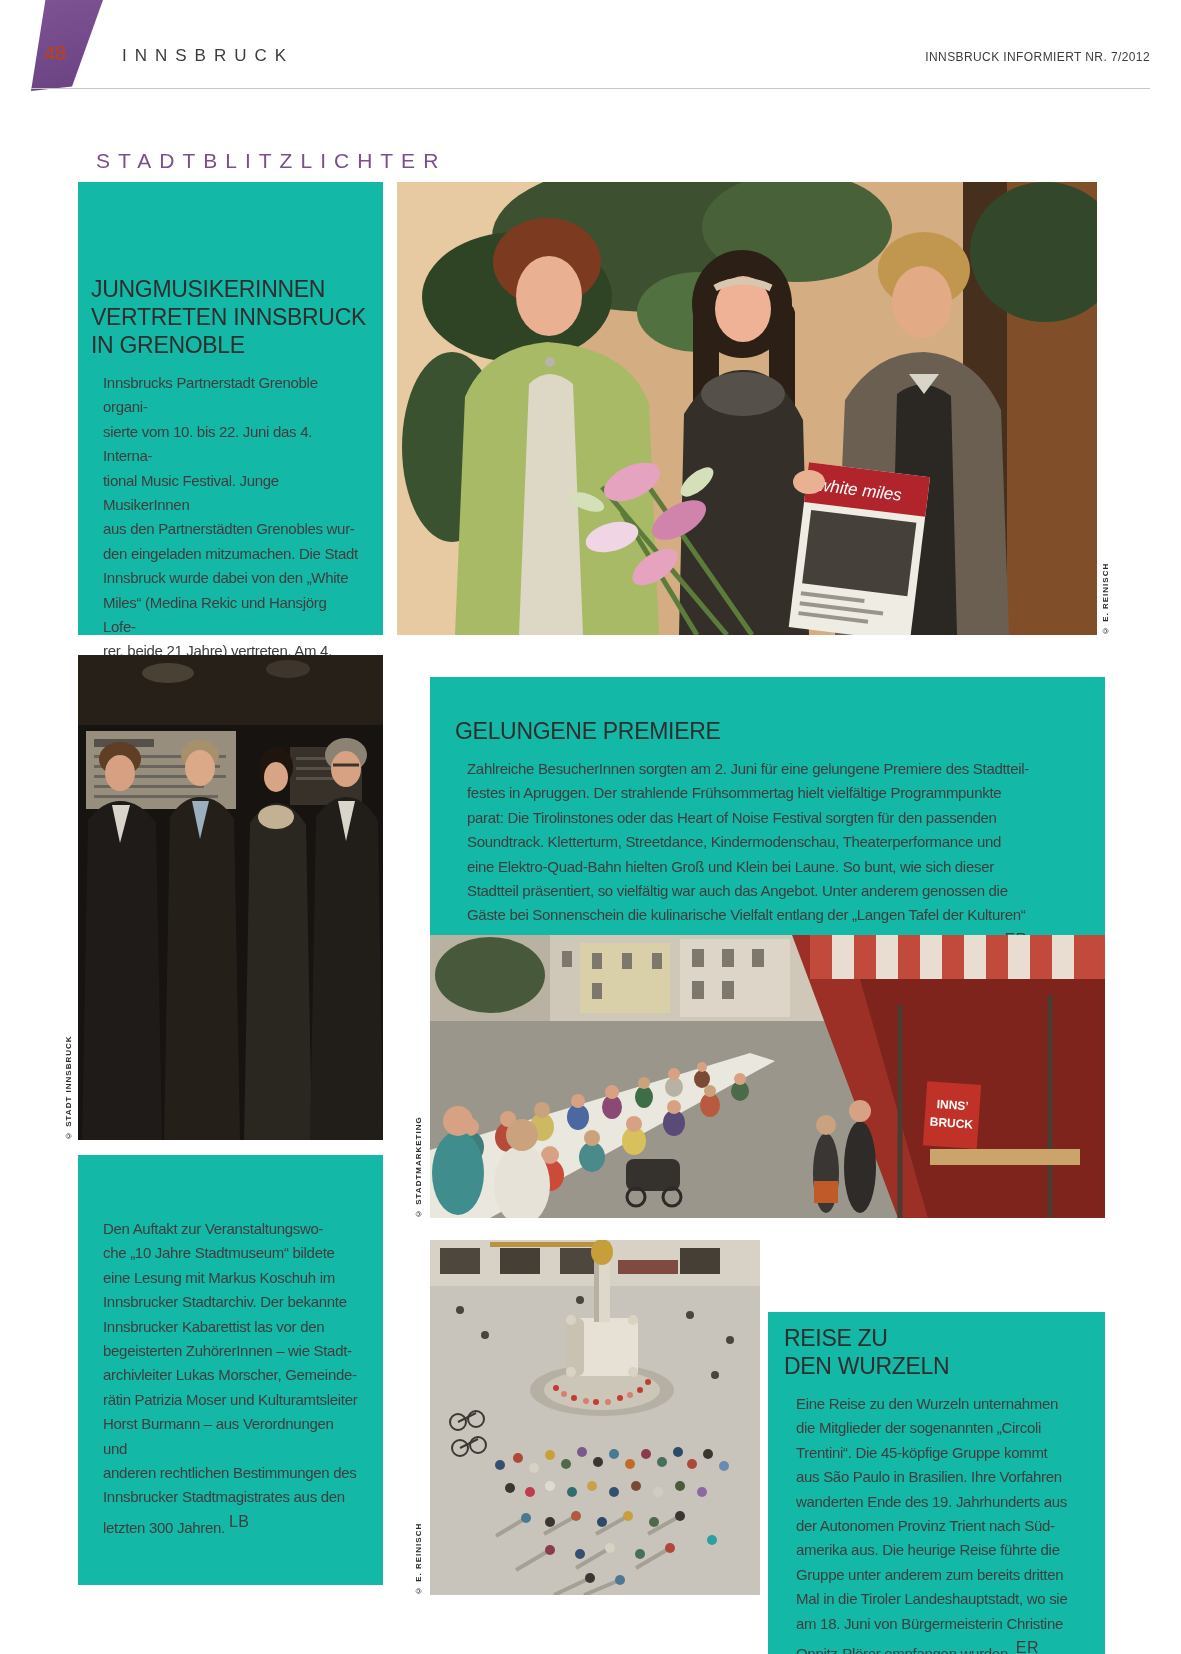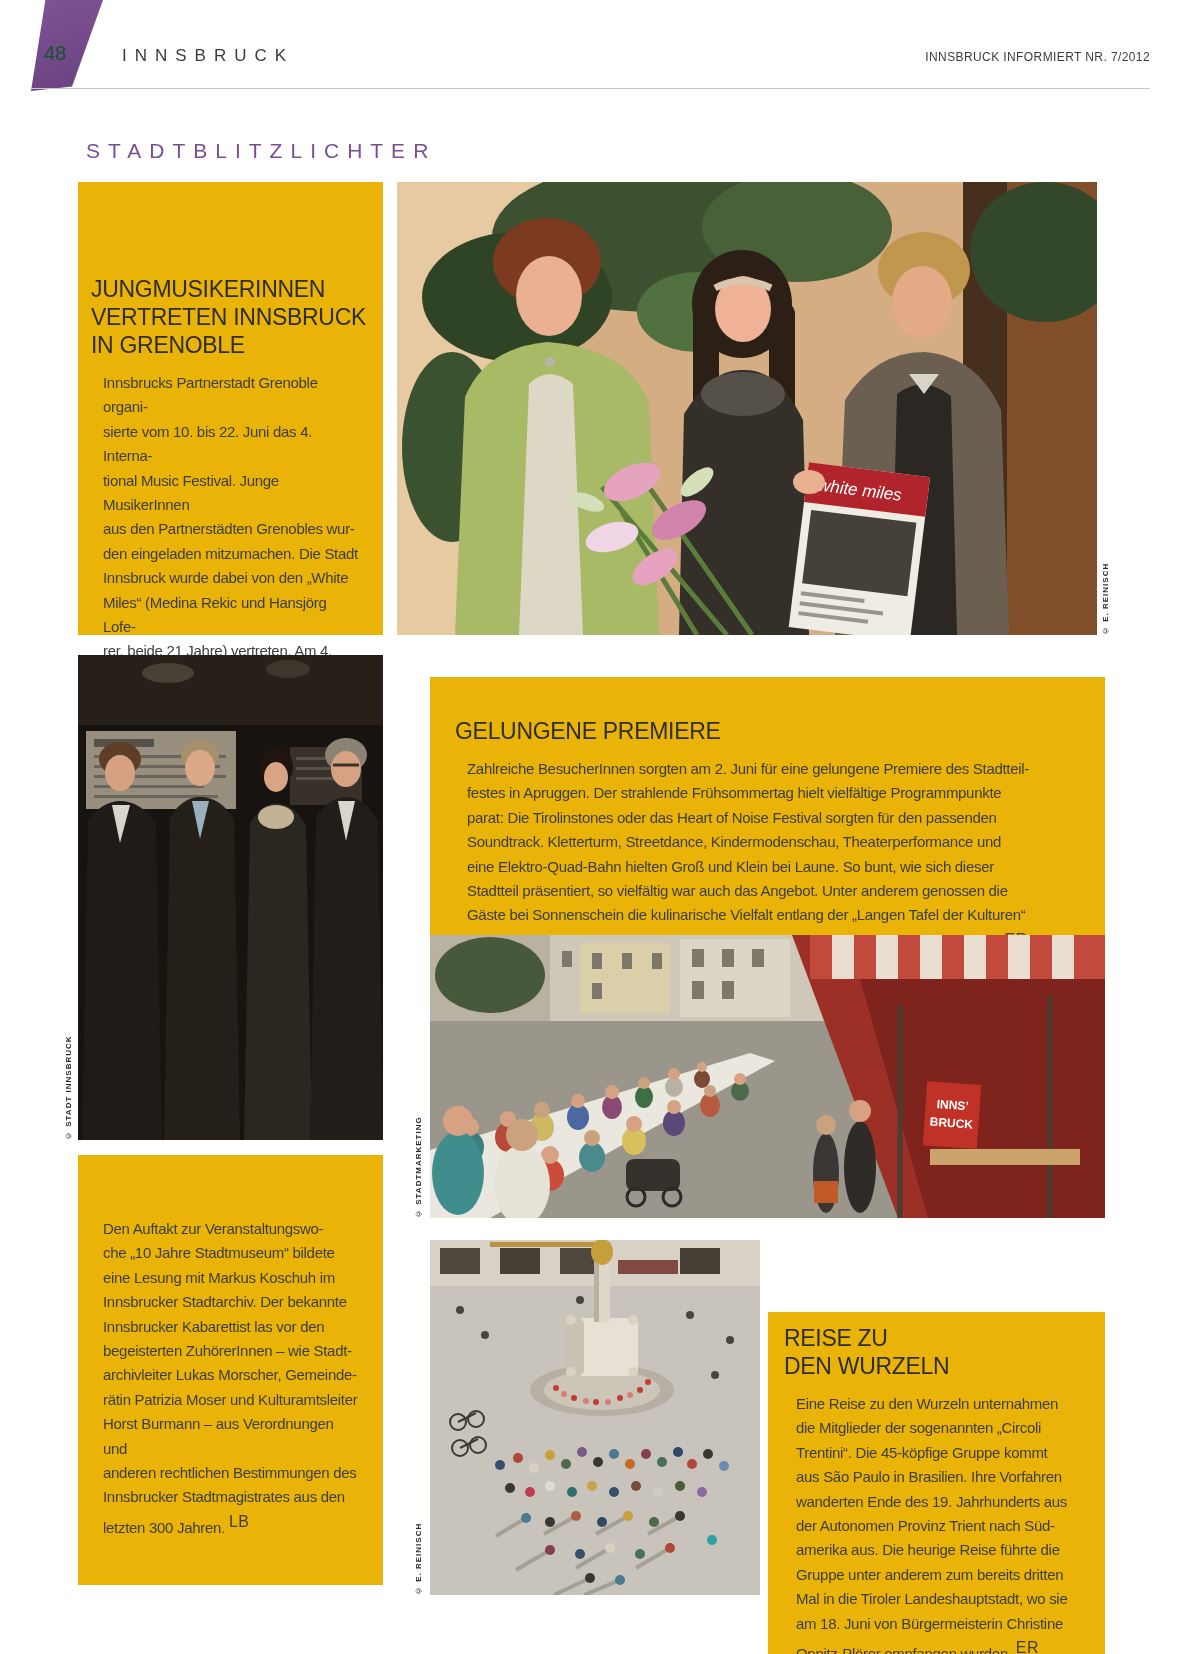--- a/index.html
+++ b/index.html
@@ -6,28 +6,28 @@
   .page {
     position:relative; width:1181px; height:1654px; background:#ffffff;
     font-family:"Liberation Sans", sans-serif; overflow:hidden;
   }
   
   .page-tab {
     position:absolute; left:31px; top:0; width:72px; height:91px;
     background:linear-gradient(165deg,#7d5393 0%,#6a4181 100%);
     clip-path:polygon(20% 0, 100% 0, 57% 95%, 0 100%);
   }
-  .page-num { position:absolute; left:44px; top:42px; color:#14532d; font-size:20px; }
+  .page-num { position:absolute; left:44px; top:42px; color:#c2410c; font-size:20px; }
   .section-label { position:absolute; left:122px; top:46px; font-size:17px; letter-spacing:8px; color:#3c3c3c; }
   .issue-label { position:absolute; right:31px; top:50px; font-size:12px; letter-spacing:0.4px; color:#3c3c3c; }
   .header-rule { position:absolute; left:31px; top:88px; width:1119px; height:1px; background:#c6c6c6; }
-  .page-heading { position:absolute; left:78px; top:131px; margin:8px; font-size:21px; font-weight:400; letter-spacing:8px; color:#7a4f92; }
+  .page-heading { position:absolute; left:78px; top:131px; margin:18px; font-size:21px; font-weight:400; letter-spacing:8px; color:#7a4f92; }
 
   
-  .gray-box { position:absolute; background:#eab308; box-sizing:border-box; }
+  .gray-box { position:absolute; background:#14b8a6; box-sizing:border-box; }
   #box1 { left:78px;  top:182px;  width:305px; height:453px; padding:93px 12px 0 13px; }
   #box2 { left:430px; top:677px;  width:675px; height:268px; padding:40px 24px 0 25px; }
   #box3 { left:78px;  top:1155px; width:305px; height:430px; padding:50px 12px 0 13px; }
   #box4 { left:768px; top:1312px; width:337px; height:350px; padding:12px 14px 0 16px; }
 
   .atitle {
     margin:0 0 5px 0; font-size:23px; line-height:28px; font-weight:400;
     letter-spacing:-0.3px; color:#2e2e2e; white-space:pre-line;
   }
   .abody { margin:12px; font-size:15px; line-height:24.4px; letter-spacing:-0.3px; color:#3e3e3e; }

